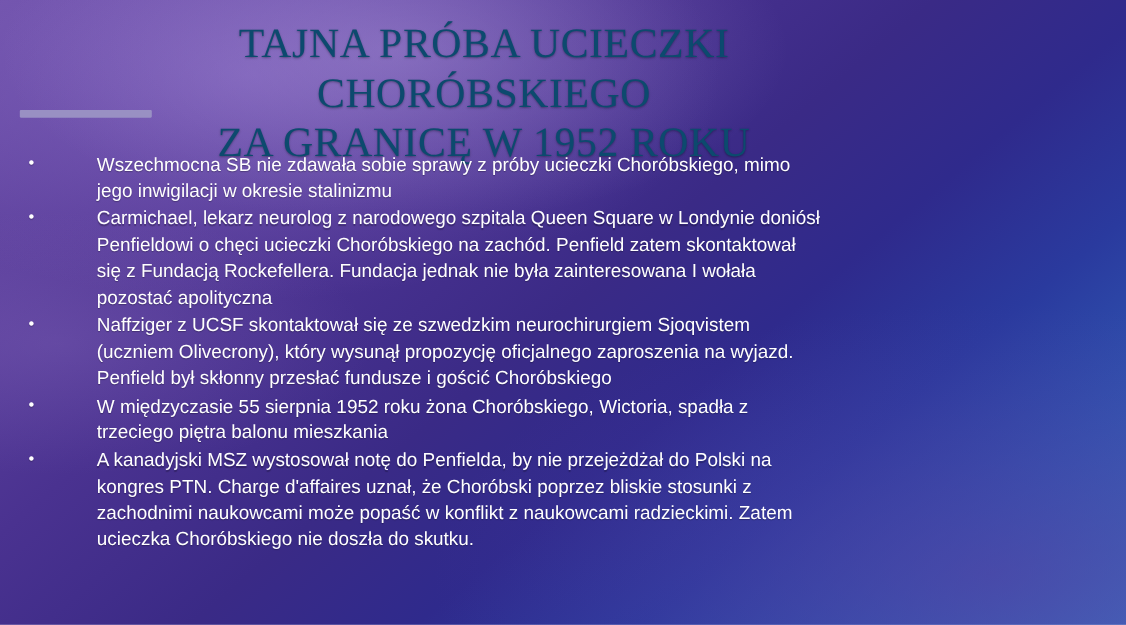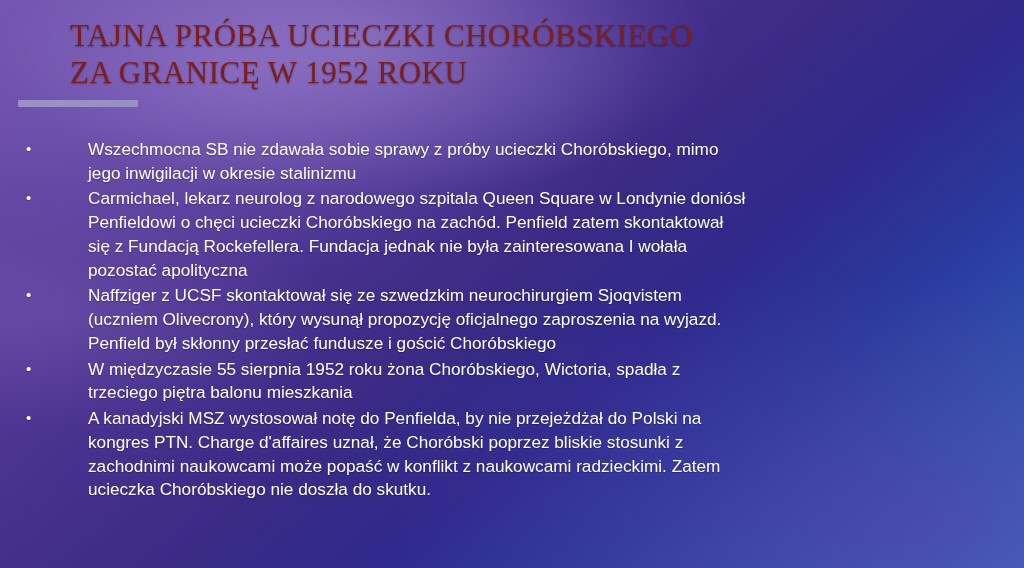--- a/index.html
+++ b/index.html
@@ -22,24 +22,24 @@
     background:
       radial-gradient(ellipse 50% 40% at 35% 8%, rgba(190,170,230,0.35) 0%, rgba(190,170,230,0) 70%),
       radial-gradient(ellipse 40% 30% at 5% 55%, rgba(150,120,200,0.25) 0%, rgba(150,120,200,0) 70%);
     pointer-events: none;
   }
   .slide { position: absolute; inset: 0; }
 
   .title {
     position: absolute;
     left: 70px; top: 18px; width: 740px;
-    text-align: left;
-    color: #7f1d1d;
+    text-align: center;
+    color: #0c4a6e;
     font-family: "Liberation Serif", serif;
-    font-size: 31px;
+    font-size: 38px;
     line-height: 1.18;
     letter-spacing: 0.5px;
     text-shadow: 0 1px 2px rgba(0,0,0,0.35);
   }
   .title .line2 { display: block; }
 
   .title-rule {
     position: absolute;
     left: 18px; top: 100px;
     width: 120px; height: 7px;

